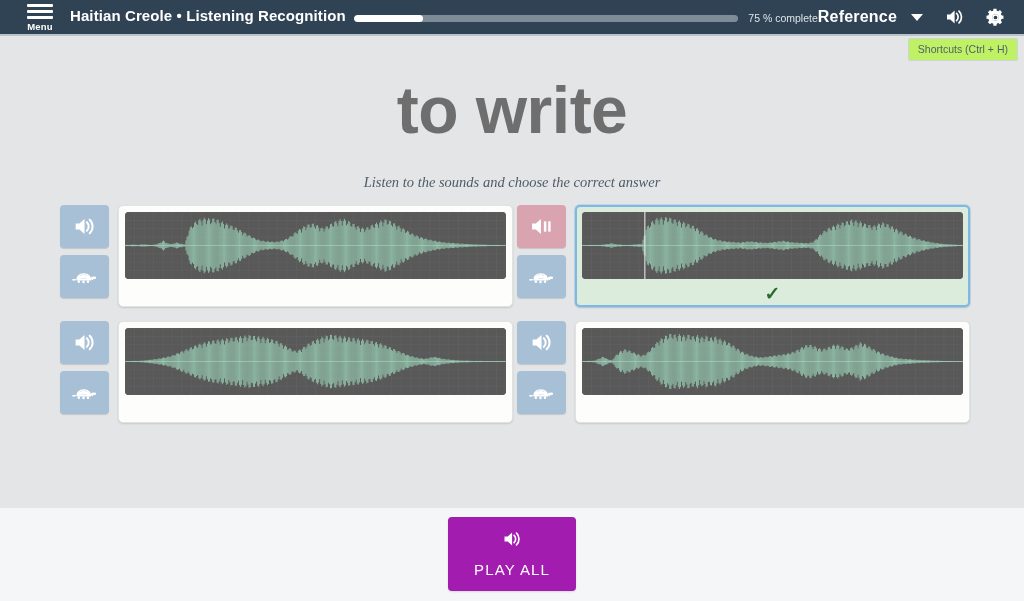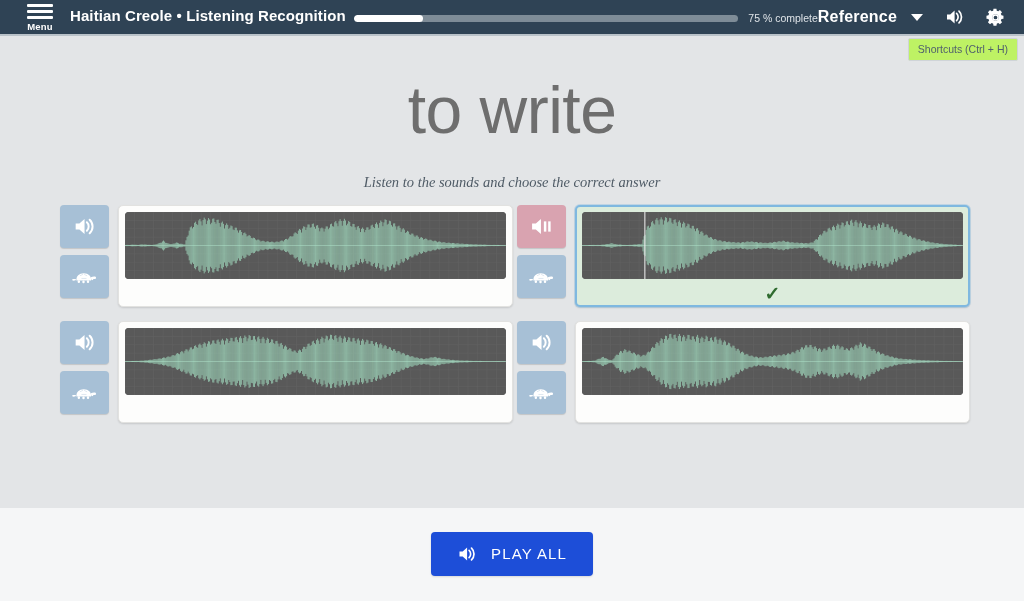--- a/index.html
+++ b/index.html
@@ -71,21 +71,21 @@
     z-index: 5; white-space: nowrap;
   }
 
   
   .main {
     height: 472px; background: #e3e5e7;
     position: relative;
   }
   .prompt {
     text-align: center; color: #6e6e6e;
-    font-size: 66px; font-weight: 400;
+    font-size: 66px; font-weight: 700;
     line-height: 72px; padding-top: 38px; letter-spacing: -.5px;
   }
   .instruction {
     text-align: center; color: #4f5b66;
     font-size: 14.5px; font-style: italic;
     margin-top: 28px;
     font-family: Liberation Serif, serif;
   }
 
   .options-grid {
@@ -136,25 +136,26 @@
   .check {
     color: #2f6b2f; font-size: 19px; line-height: 19px; font-weight: bold;
   }
 
   
   .footer {
     height: 91px; background: #f5f6f7;
     display: flex; align-items: center; justify-content: center;
   }
   .play-all {
-    background: #1d4ed8; border: none; border-radius: 4px;
+    background: #a21caf; border: none; border-radius: 4px;
     color: #ffffff; font-size: 15px; letter-spacing: 1.1px;
     padding: 13px 26px; display: flex; align-items: center; gap: 13px;
     cursor: pointer; box-shadow: 0 1px 2px rgba(0,0,0,.12);
     font-family: "Liberation Sans", sans-serif;
+    flex-direction: column;
   }
 </style>
 </head>
 <body>
 
 <div class="header">
 
   <div class="menu-btn">
     <div class="menu-bars">
       <span></span>

